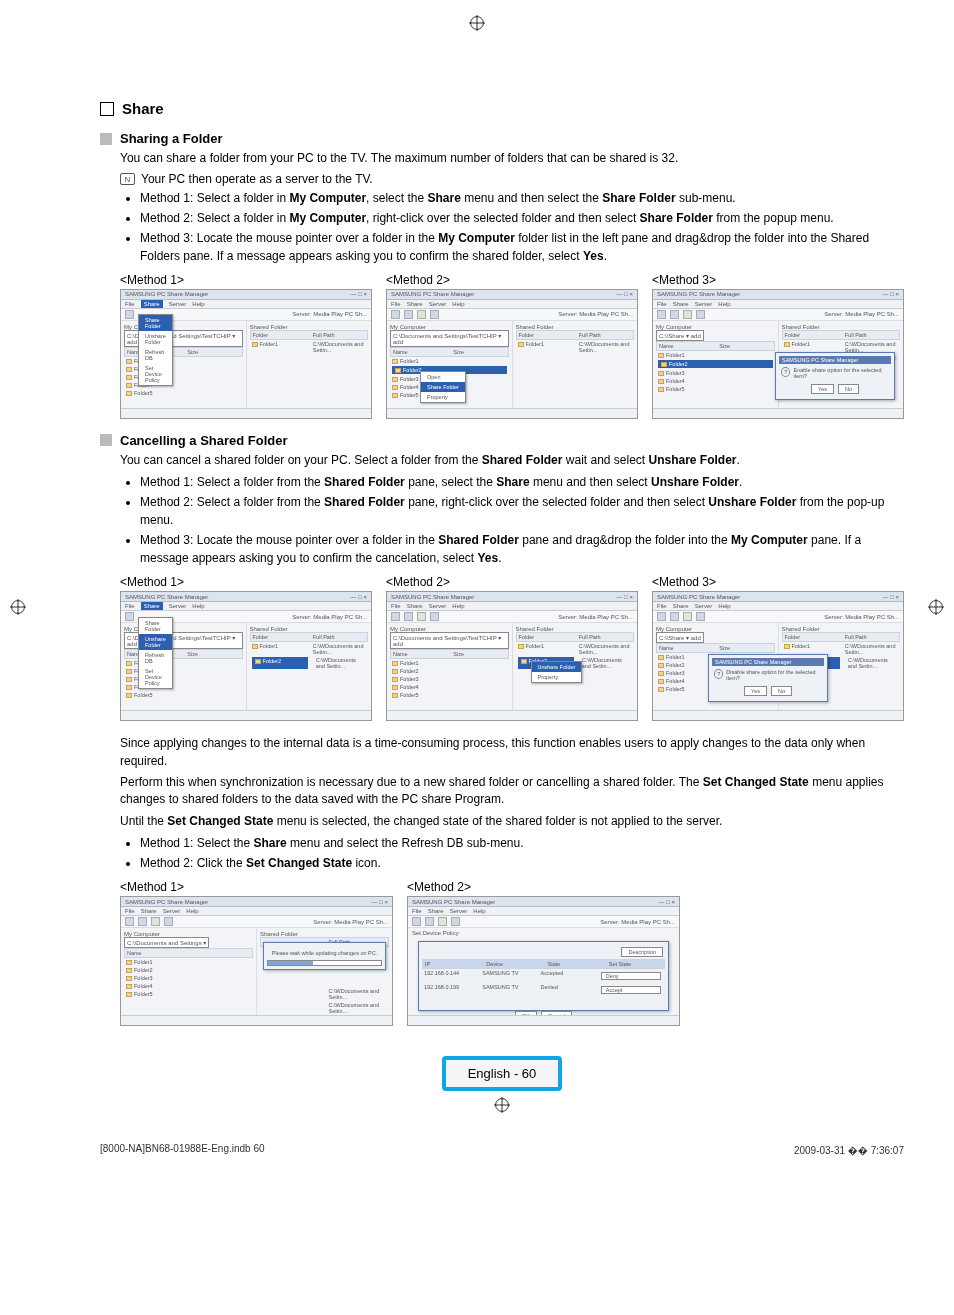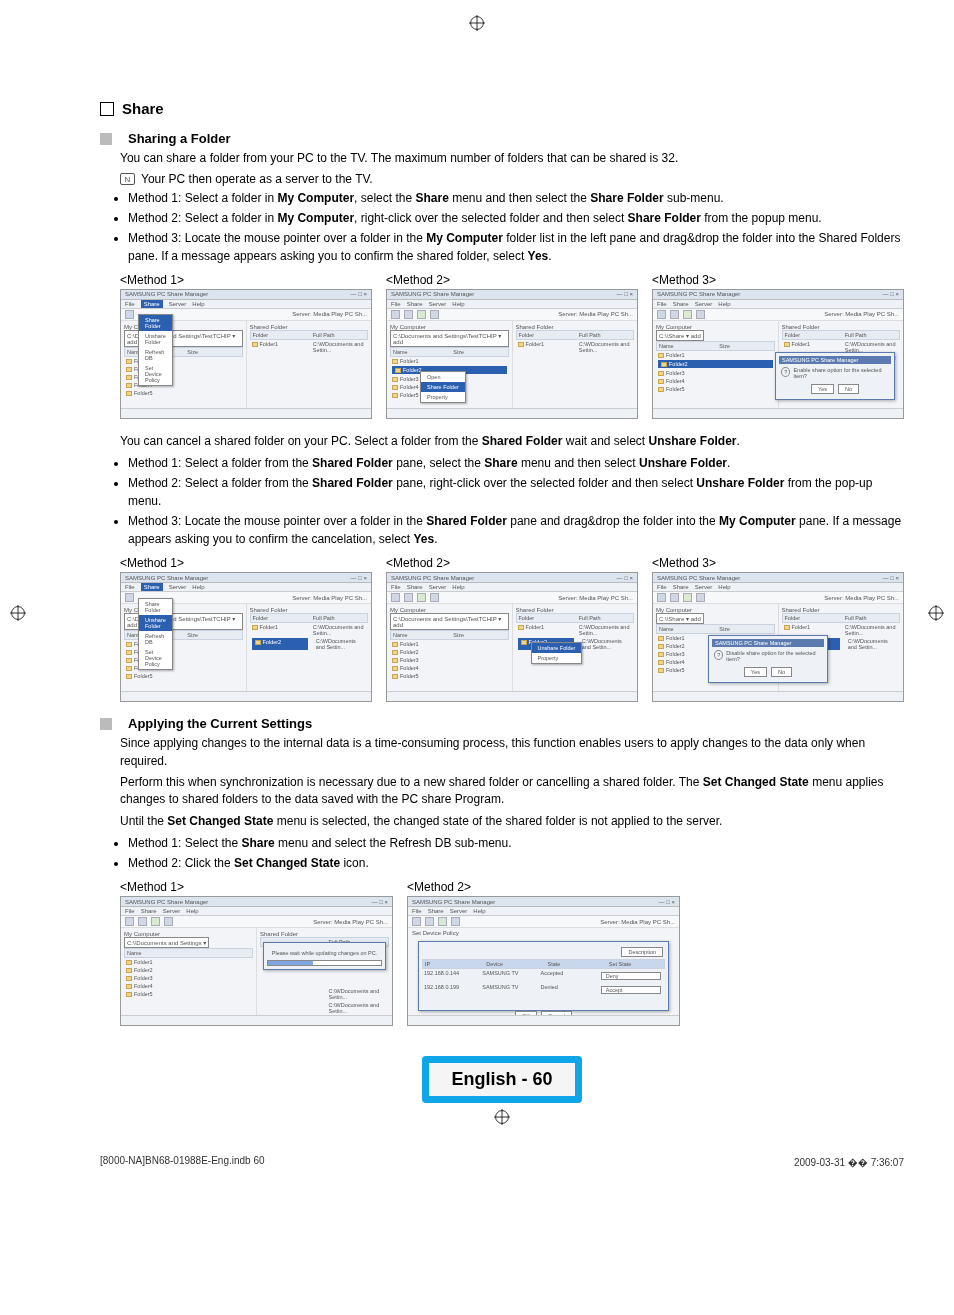--- a/index.html
+++ b/index.html
@@ -19,26 +19,26 @@
   }
   .crop-l, .crop-r { position: absolute; top: 50%; width: 16px; height: 16px; }
   .crop-l { left: 10px; } .crop-r { right: 10px; }
   h2.section-title {
     font-size: 15px; font-weight: bold; margin-bottom: 10px;
     display: flex; align-items: center; gap: 8px;
   }
   .qbox { display:inline-block; width:14px; height:14px; border:1.5px solid #000; position:relative;}
   .qbox::after { content:"❏"; position:absolute; left:-1px; top:-4px; font-size:14px; visibility:hidden;}
   .sub { margin-top: 14px; }
-  .sub-head { display:flex; align-items:center; gap:16px; font-weight:bold; font-size:13px; margin-bottom:4px;}
+  .sub-head { display:flex; align-items:center; gap:8px; font-weight:bold; font-size:13px; margin-bottom:4px;}
   .sq { display:inline-block; width:12px; height:12px; background:#bbb; }
   .body-text { margin-left: 20px; margin-bottom: 4px; line-height: 1.45; }
   .note-line { margin-left: 20px; display:flex; gap:6px; line-height:1.45;}
   .note-icon { display:inline-flex; width:15px; height:12px; border:1px solid #555; border-radius:2px; align-items:center; justify-content:center; font-size:8px; color:#555; flex:0 0 15px; margin-top:2px;}
-  ul.bul { list-style: disc; margin-left: 28px; }
+  ul.bul { list-style: disc; margin-left: 40px; }
   ul.bul li { line-height: 1.5; margin-bottom: 2px; }
   .method-row { display:flex; gap:14px; margin: 8px 0 10px 20px; }
   .method-col { flex:1; }
   .method-label { font-size:12px; margin-bottom:2px; }
   .shot { width:100%; height:130px; border:1px solid #999; background:#f2f4f8; position:relative; font-size:6px; color:#555; overflow:hidden;}
   .shot .titlebar { height:10px; background:#dce4f0; border-bottom:1px solid #bbb; display:flex; align-items:center; padding:0 4px; justify-content:space-between;}
   .shot .menubar { height:9px; background:#eef1f5; border-bottom:1px solid #ccc; padding:0 4px; display:flex; gap:6px; align-items:center;}
   .shot .toolbar { height:12px; background:#f7f8fa; border-bottom:1px solid #ddd; display:flex; align-items:center; padding:0 4px; gap:4px; justify-content:space-between;}
   .shot .tb-left { display:flex; gap:4px; align-items:center;}
   .shot .tb-icon { width:9px; height:9px; background:#cfd8e4; border:1px solid #aab;}
@@ -52,21 +52,21 @@
   .shot .sel { background:#2b5fb0; color:#fff; padding:1px 3px; display:inline-block;}
   .shot .ctx { position:absolute; background:#fff; border:1px solid #888; box-shadow:1px 1px 2px rgba(0,0,0,.3); font-size:5.5px;}
   .shot .ctx div { padding:2px 6px; }
   .shot .ctx .hi { background:#2b5fb0; color:#fff;}
   .shot .dialog { position:absolute; background:#eef1f5; border:1px solid #5b7bb0; box-shadow:1px 1px 3px rgba(0,0,0,.3); font-size:5.5px; padding:3px;}
   .shot .dialog .dbtn { display:inline-block; border:1px solid #888; background:#fff; padding:1px 6px; margin:2px;}
   .shot .status { position:absolute; bottom:0; left:0; right:0; height:10px; background:#eef1f5; border-top:1px solid #ccc;}
   .shot .fldicon { display:inline-block; width:6px; height:5px; background:#f3d48a; border:0.5px solid #c8a54a; margin-right:2px; vertical-align:middle;}
   .shot .drop { background:#fff; border:1px solid #888; padding:1px 2px; display:inline-block;}
   .page-footer { text-align:center; margin-top:30px;}
-  .page-footer .pill { display:inline-block; border:7px solid #0ea5e9; border-radius:4px; padding:6px 22px; background:#f5f5f5; font-weight:bold; font-size:18px;}
+  .page-footer .pill { display:inline-block; border:4px solid #0ea5e9; border-radius:4px; padding:6px 22px; background:#f5f5f5; font-weight:normal; font-size:13px;}
   .bottom-meta { display:flex; justify-content:space-between; font-size:10px; color:#333; margin-top:30px; padding:0 0px;}
   .crop-bot { display:block; margin:6px auto 0; width:16px; height:16px;}
   b { font-weight:bold;}
 </style>
 </head>
 <body>
 
 <svg class="crop-top" viewBox="0 0 20 20">
     <circle cx="10" cy="10" r="8" fill="none" stroke="#000"></circle>
     <line x1="10" y1="0" x2="10" y2="20" stroke="#000"></line>
@@ -319,20 +319,24 @@
             </div>
           <div style="text-align:center;"><span class="dbtn">Yes</span><span class="dbtn">No</span></div>
         </div>
         <div class="status"></div>
       </div>
     </div>
   </div>
 </div>
 
 <div class="sub">
+  <div class="sub-head">
+    <span class="sq"></span>
+    <span>Cancelling a Shared Folder</span>
+  </div>
   <div class="body-text"><span>You can cancel a shared folder on your PC. Select a folder from the </span><b>Shared Folder</b><span> wait and select </span><b>Unshare Folder</b><span>.</span></div>
   <ul class="bul">
     <li><span>Method 1: Select a folder from the </span><b>Shared Folder</b><span> pane, select the </span><b>Share</b><span> menu and then select </span><b>Unshare Folder</b><span>.</span></li>
     <li><span>Method 2: Select a folder from the </span><b>Shared Folder</b><span> pane, right-click over the selected folder and then select </span><b>Unshare Folder</b><span> from the pop-up menu.</span></li>
     <li><span>Method 3: Locate the mouse pointer over a folder in the </span><b>Shared Folder</b><span> pane and drag&amp;drop the folder into the </span><b>My Computer</b><span> pane. If a message appears asking you to confirm the cancelation, select </span><b>Yes</b><span>.</span></li>
   </ul>
 
   <div class="method-row">
     <div class="method-col">
       <div class="method-label">&lt;Method 1&gt;</div>
@@ -543,24 +547,20 @@
             </div>
           <div style="text-align:center;"><span class="dbtn">Yes</span><span class="dbtn">No</span></div>
         </div>
         <div class="status"></div>
       </div>
     </div>
   </div>
 </div>
 
 <div class="sub">
-  <div class="sub-head">
-    <span class="sq"></span>
-    <span>Applying the Current Settings</span>
-  </div>
   <div class="body-text">Since applying changes to the internal data is a time-consuming process, this function enables users to apply changes to the data only when required.</div>
   <div class="body-text"><span>Perform this when synchronization is necessary due to a new shared folder or cancelling a shared folder. The </span><b>Set Changed State</b><span> menu applies changes to shared folders to the data saved with the PC share Program.</span></div>
   <div class="body-text"><span>Until the </span><b>Set Changed State</b><span> menu is selected, the changed state of the shared folder is not applied to the server.</span></div>
   <ul class="bul">
     <li><span>Method 1: Select the </span><b>Share</b><span> menu and select the Refresh DB sub-menu.</span></li>
     <li><span>Method 2: Click the </span><b>Set Changed State</b><span> icon.</span></li>
   </ul>
 
   <div class="method-row" style="max-width:560px;">
     <div class="method-col">

